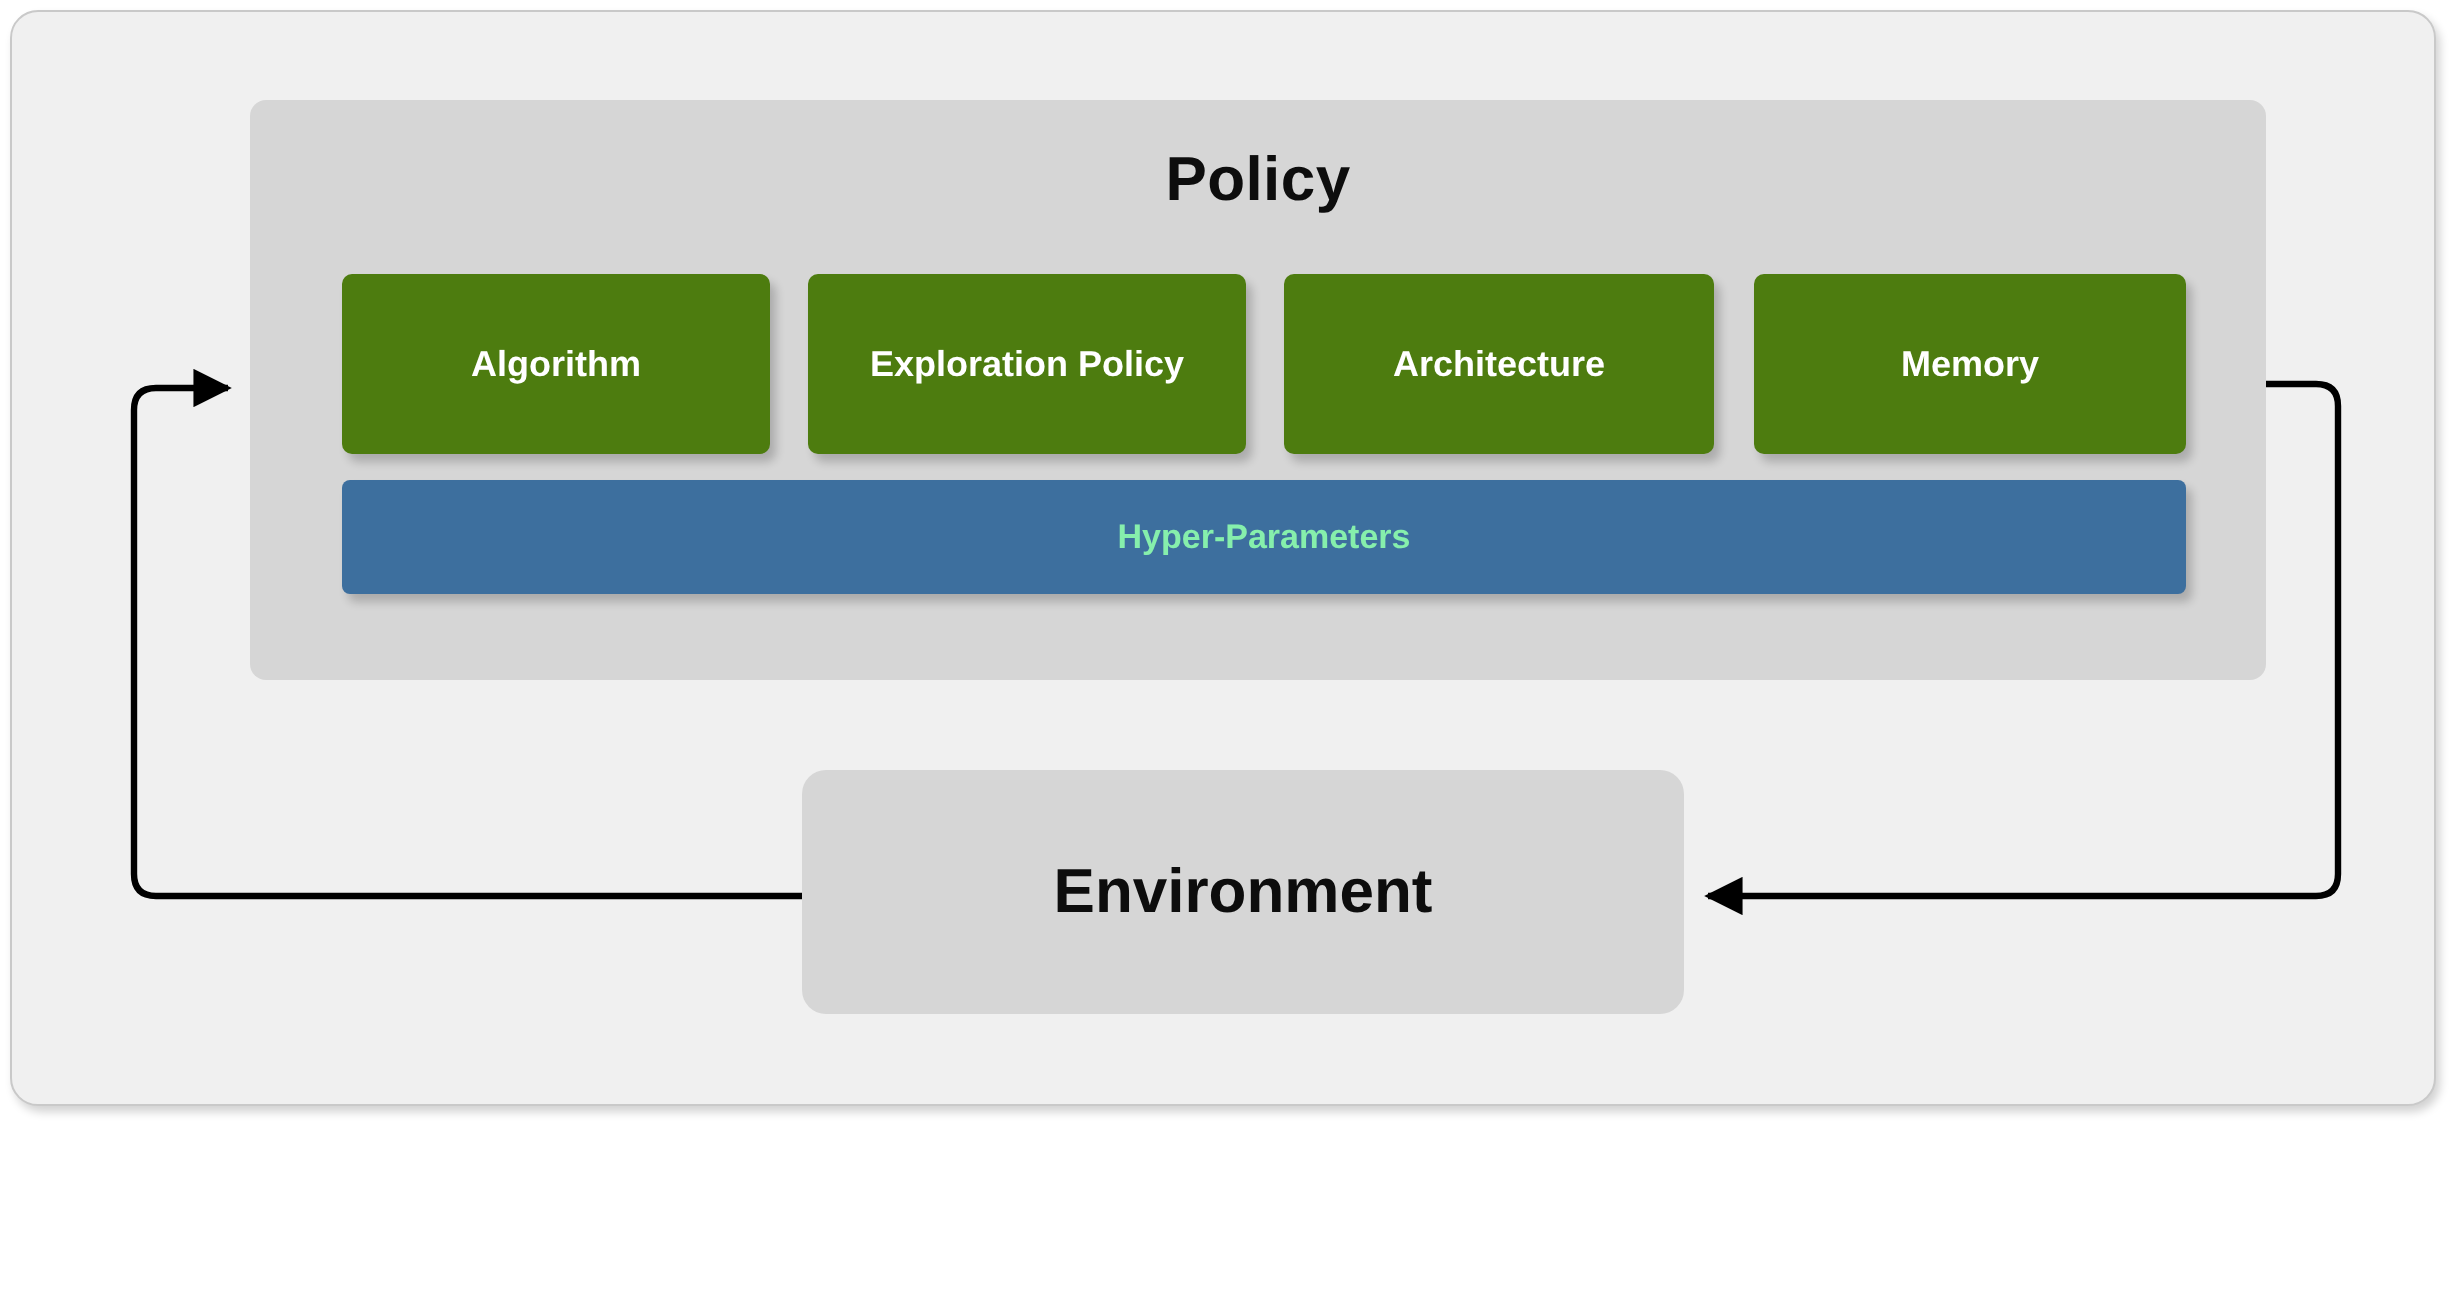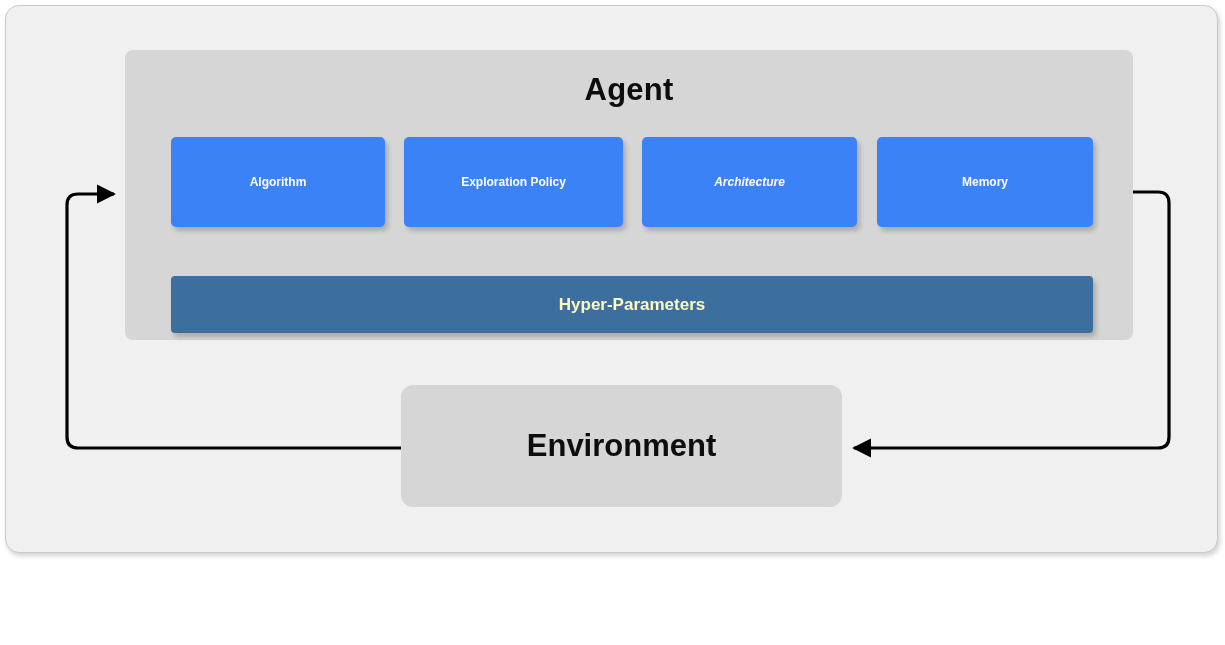--- a/index.html
+++ b/index.html
@@ -55,53 +55,52 @@
     color: #0d0d0d;
     letter-spacing: 0.2px;
   }
 
   
   .component-box {
     position: absolute;
     top: 137px;
     height: 90px;
     box-sizing: border-box;
-    background: #3b82f6;
+    background: #4d7c0f;
     border-radius: 5px;
     box-shadow: 3px 4px 5px rgba(0,0,0,0.20);
     display: flex;
     align-items: center;
     justify-content: center;
     color: #ffffff;
-    font-size: 12px;
+    font-size: 18px;
     font-weight: bold;
   }
   .component-box.c0 { left: 171px; width: 214px; }
   .component-box.c1 { left: 404px; width: 219px; text-align: center; }
-  .component-box.c2 { left: 642px; width: 215px; font-style: italic; }
+  .component-box.c2 { left: 642px; width: 215px; }
   .component-box.c3 { left: 877px; width: 216px; }
 
   
   .hyper-bar {
     position: absolute;
     left: 171px;
     top: 240px;
     width: 922px;
     height: 57px;
     box-sizing: border-box;
     background: #3d6f9e;
     border-radius: 4px;
     box-shadow: 3px 4px 5px rgba(0,0,0,0.20);
     display: flex;
     align-items: center;
     justify-content: center;
-    color: #fef9c3;
+    color: #86efac;
     font-size: 17px;
     font-weight: bold;
-    margin-top: 36px;
   }
 
   
   .environment-box {
     position: absolute;
     left: 401px;
     top: 385px;
     width: 441px;
     height: 122px;
     box-sizing: border-box;
@@ -158,21 +157,21 @@
         <path d="M 0 0 L 10 5 L 0 10 z" fill="#000000"></path>
       </marker>
     </defs>
 
     <path d="M 401 448 L 78 448 Q 67 448 67 437 L 67 205 Q 67 194 78 194 L 114 194" fill="none" stroke="#000000" stroke-width="3.2" stroke-linecap="butt" marker-end="url(#head)"></path>
 
     <path d="M 1133 192 L 1158 192 Q 1169 192 1169 203 L 1169 437 Q 1169 448 1158 448 L 854 448" fill="none" stroke="#000000" stroke-width="3.2" stroke-linecap="butt" marker-end="url(#head)"></path>
   </svg>
 
   <div class="agent-panel">
-    <div class="agent-title">Agent</div>
+    <div class="agent-title">Policy</div>
   </div>
 
   <div class="component-box c0">Algorithm</div>
   <div class="component-box c1">Exploration Policy</div>
   <div class="component-box c2">Architecture</div>
   <div class="component-box c3">Memory</div>
 
   <div class="hyper-bar">Hyper-Parameters</div>
 
   <div class="environment-box">Environment</div>

